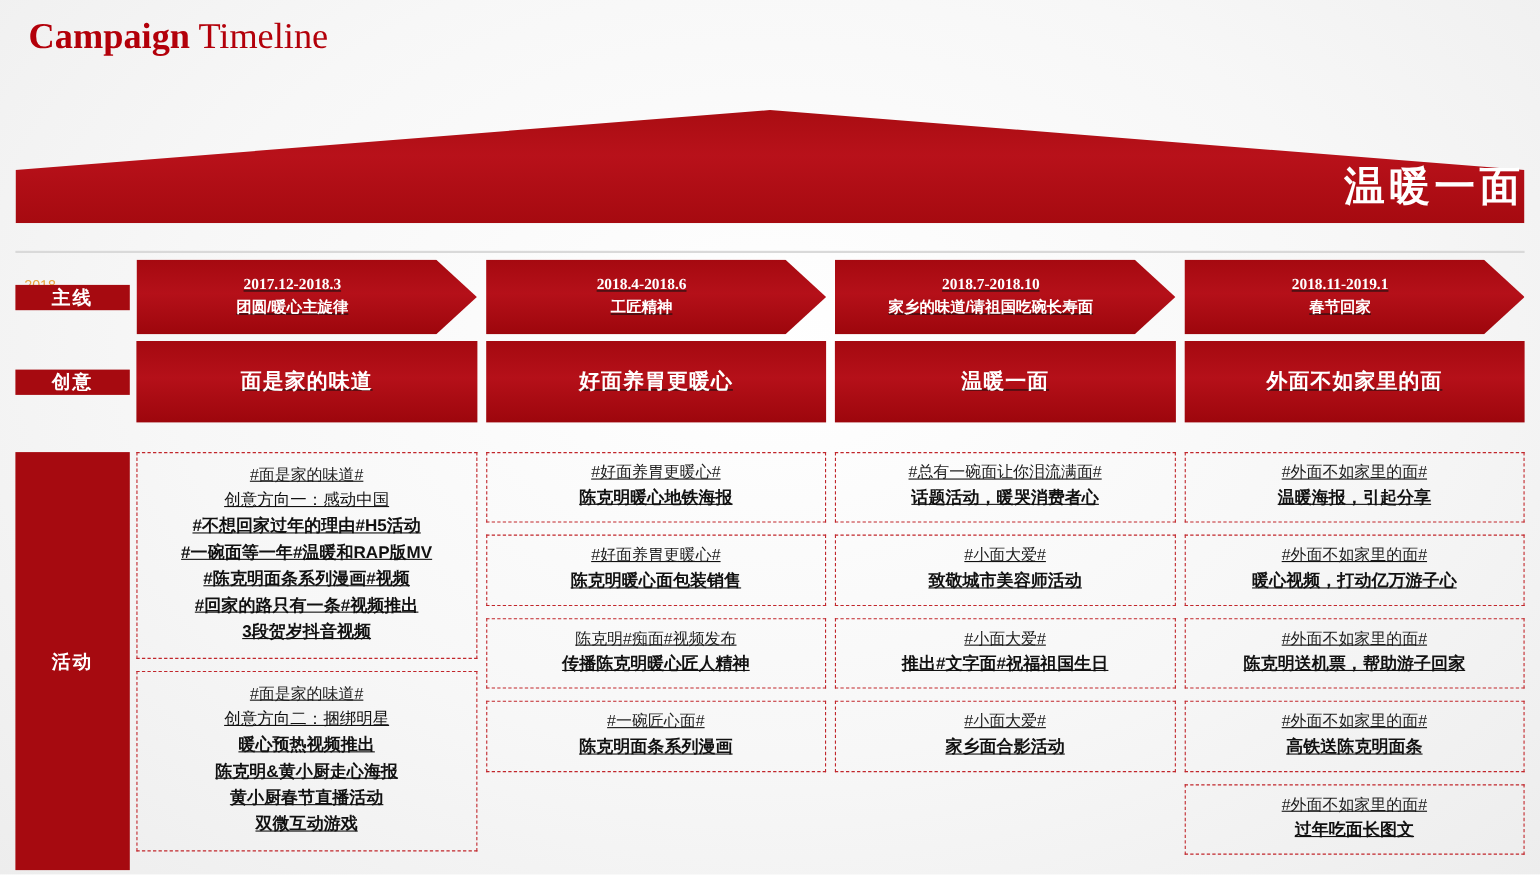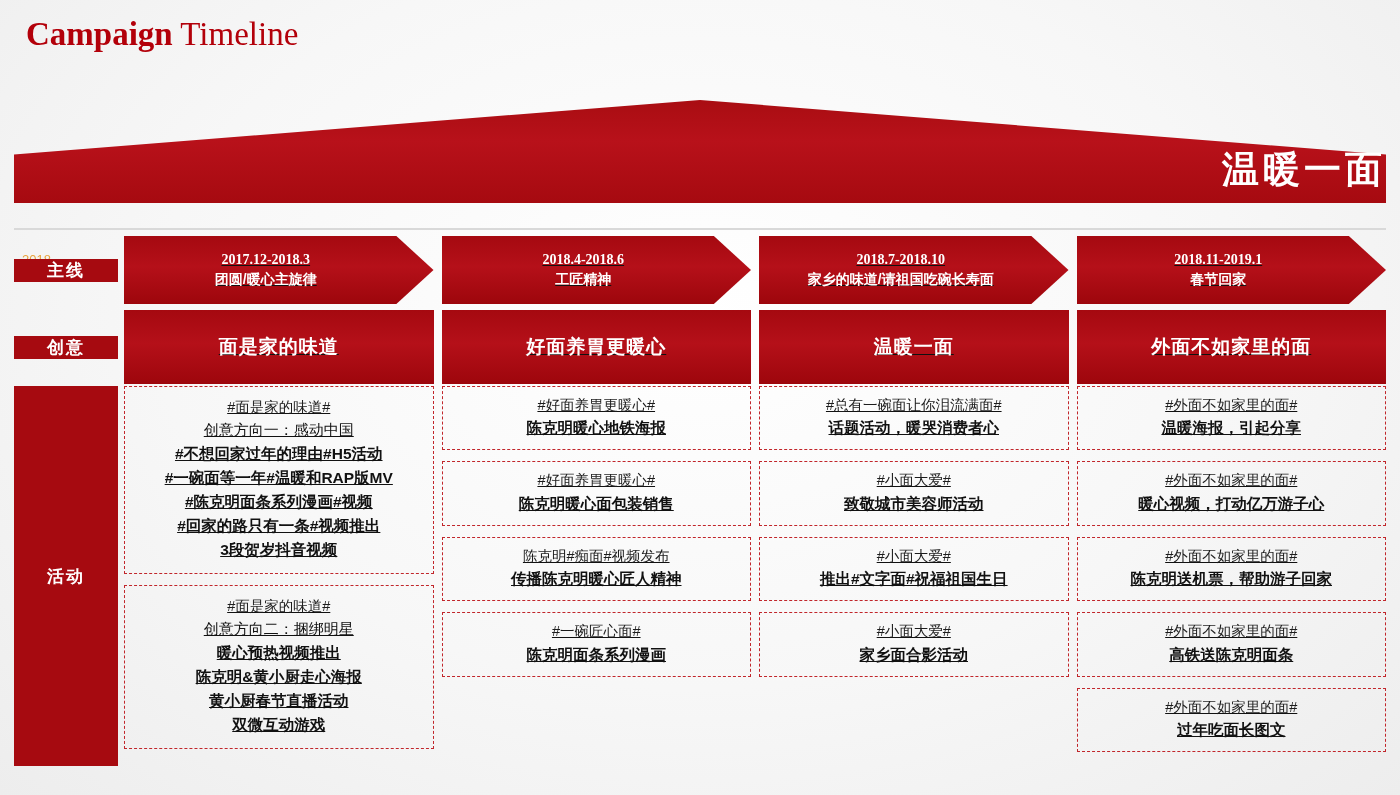--- a/index.html
+++ b/index.html
@@ -149,21 +149,21 @@
   }
   .chev .t {
     font-size: 14px;
     font-weight: bold;
     line-height: 1.35;
   }
 
   
   .row-idea {
     height: 74px;
-    margin-bottom: 2px;
+    margin-bottom: 27px;
   }
   .ideabox {
     height: 74px;
     background: linear-gradient(to bottom, #a50910 0%, #b51019 45%, #9d060c 100%);
     display: flex;
     align-items: center;
     justify-content: center;
     color: #fff;
     font-size: 19px;
     font-weight: bold;

